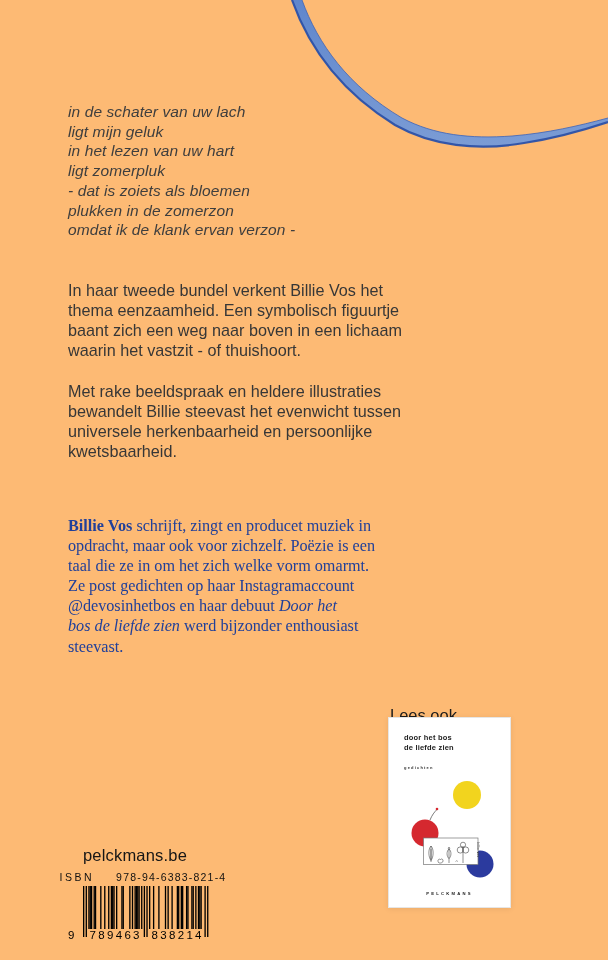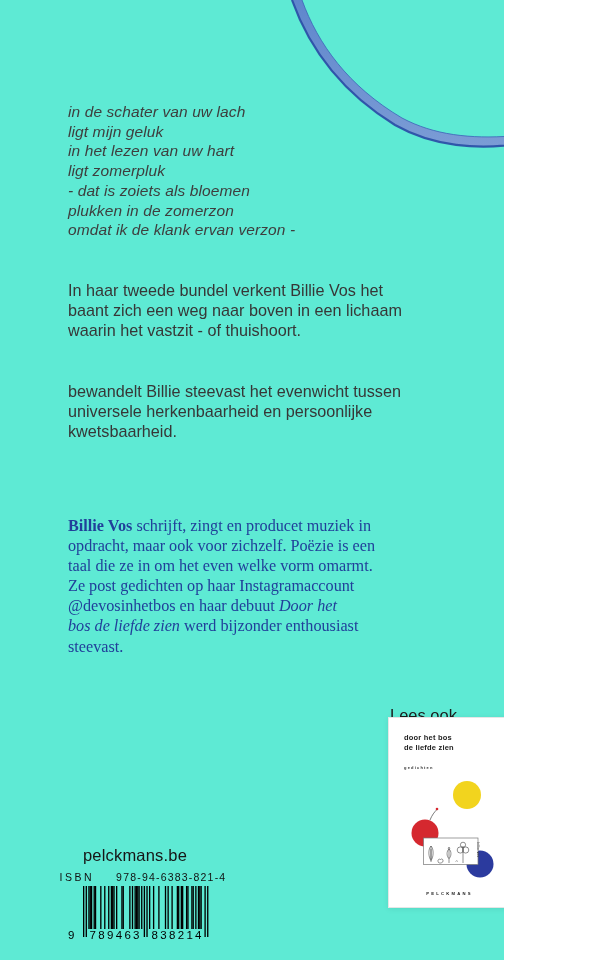--- a/index.html
+++ b/index.html
@@ -1,17 +1,17 @@
 <!DOCTYPE html>
 <html><head>
 <meta charset="utf-8">
 <style>
   html,body{margin:0;padding:0;background:#fff;}
   .cover{
-    position:relative;width:504px;height:960px;background:#5eead4;
+    position:relative;width:608px;height:960px;background:#fdba74;
     font-family:"Liberation Sans", sans-serif;overflow:hidden;
   }
   .abs{position:absolute;}
   
   #curve-svg{position:absolute;left:0;top:0;}
   
   .poem{left:68px;top:102px;font-style:italic;font-size:15.5px;line-height:19.7px;
         color:#3e3e3e;letter-spacing:.1px;}
   
   .para{left:68px;font-size:16.2px;line-height:20.1px;color:#373737;width:420px;}
@@ -64,33 +64,35 @@
       <div>ligt mijn geluk</div>
       <div>in het lezen van uw hart</div>
       <div>ligt zomerpluk</div>
       <div>- dat is zoiets als bloemen</div>
       <div>plukken in de zomerzon</div>
       <div>omdat ik de klank ervan verzon -</div>
     </div>
 
   <div class="abs para para-1">
       <div>In haar tweede bundel verkent Billie Vos het</div>
+      <div>thema eenzaamheid. Een symbolisch figuurtje</div>
       <div>baant zich een weg naar boven in een lichaam</div>
       <div>waarin het vastzit - of thuishoort.</div>
     </div>
   <div class="abs para para-2">
+      <div>Met rake beeldspraak en heldere illustraties</div>
       <div>bewandelt Billie steevast het evenwicht tussen</div>
       <div>universele herkenbaarheid en persoonlijke</div>
       <div>kwetsbaarheid.</div>
     </div>
 
   <div class="abs bio">
       <div><b>Billie Vos</b><span> schrijft, zingt en producet muziek in</span></div>
       <div><span>opdracht, maar ook voor zichzelf. Poëzie is een</span></div>
-      <div><span>taal die ze in om het even welke vorm omarmt.</span></div>
+      <div><span>taal die ze in om het zich welke vorm omarmt.</span></div>
       <div><span>Ze post gedichten op haar Instagramaccount</span></div>
       <div><span>@devosinhetbos en haar debuut </span><i>Door het</i></div>
       <div><i>bos de liefde zien</i><span> werd bijzonder enthousiast</span></div>
       <div><span>steevast.</span></div>
     </div>
 
   <div class="abs lees-ook">Lees ook</div>
 
   <div class="abs mini-cover">
     <div class="mini-title">

